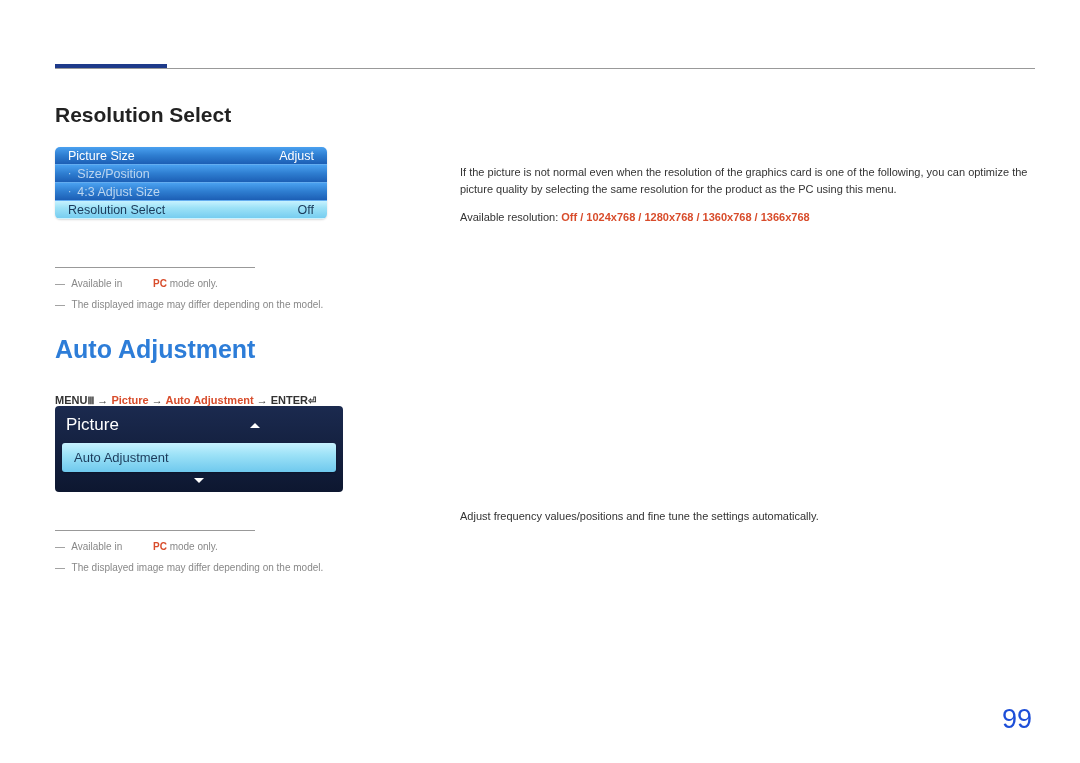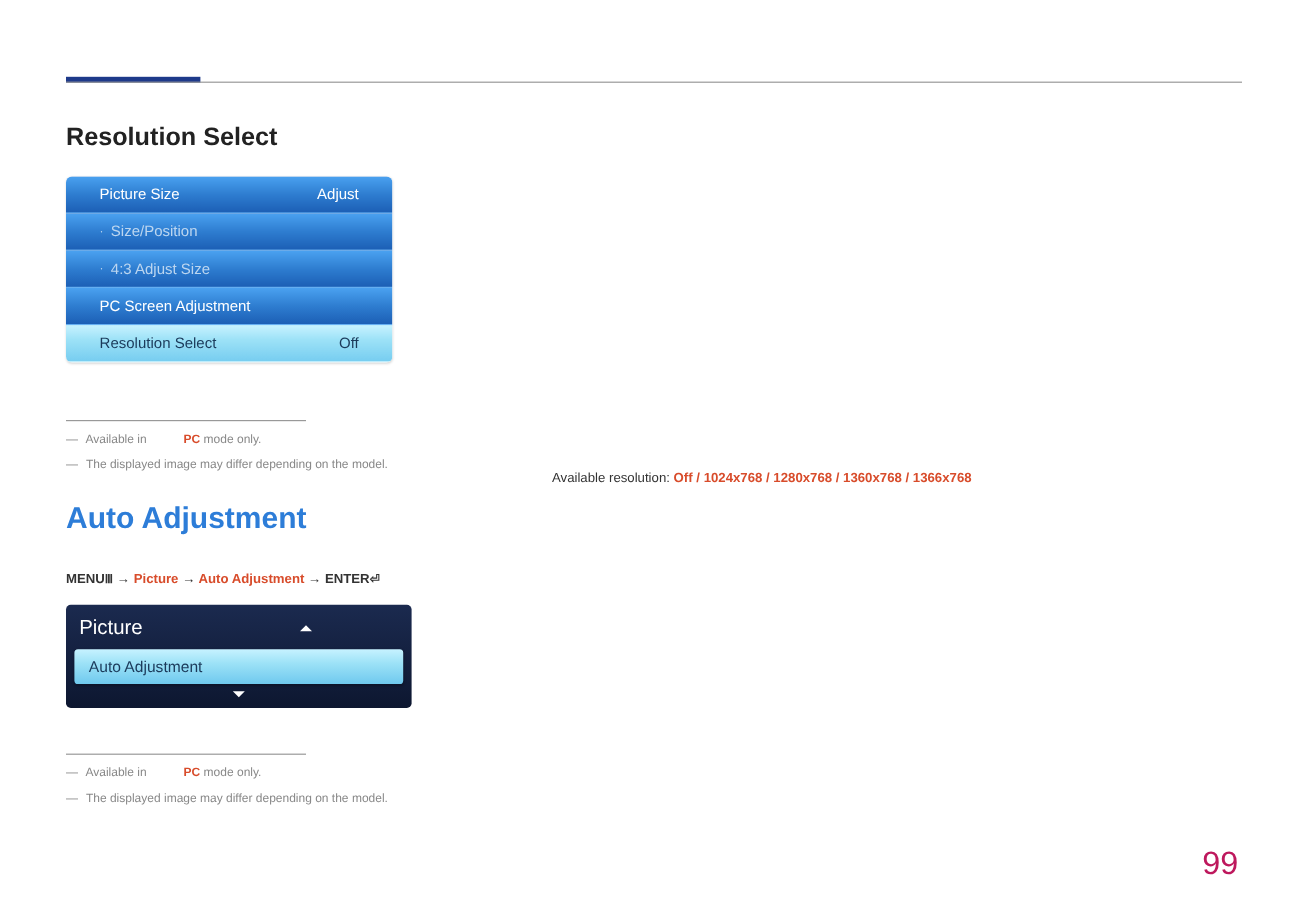--- a/index.html
+++ b/index.html
@@ -58,25 +58,25 @@
     margin-bottom: 30px;
   }
   .menu-box {
     width: 272px;
     margin-top: 6px;
     border-radius: 5px;
     overflow: hidden;
     box-shadow: 0 1px 2px rgba(0,0,0,0.15);
   }
   .menu-row {
-    height: 31px;
+    height: 18px;
     display: flex;
     align-items: center;
     justify-content: space-between;
-    padding: 0 28px;
+    padding: 0 13px;
     font-size: 12.5px;
     color: #fff;
     background: linear-gradient(to bottom, #4aa1f0 0%, #2e7dd0 50%, #1c5fb5 100%);
     border-bottom: 1px solid rgba(255,255,255,0.15);
   }
   .menu-row.dim {
     color: #bcd6f0;
   }
   .menu-row .dot {
     margin-right: 6px;
@@ -103,21 +103,21 @@
     color: #888;
     margin-bottom: 10px;
   }
   .foot-note .dash { color: #888; margin-right: 4px; }
   .foot-note .pc { color: #d84c2b; font-weight: bold; padding-left: 28px; }
 
   .breadcrumb {
     font-size: 11px;
     font-weight: bold;
     color: #333;
-    margin-bottom: 15px;
+    margin-bottom: 0;
   }
   .breadcrumb .orange { color: #d84c2b; }
   .breadcrumb .icon { font-size: 10px; }
 
   .picture-menu {
     width: 288px;
     background: linear-gradient(to bottom, #1b2a4f 0%, #0d1730 100%);
     border-radius: 4px;
     padding: 7px;
   }
@@ -150,21 +150,21 @@
     font-size: 11px;
     margin-top: 12px;
   }
   .res-line .bold-orange { color: #d84c2b; font-weight: bold; }
 
   .page-num {
     position: absolute;
     bottom: 28px;
     right: 48px;
     font-size: 27px;
-    color: #be185d;
+    color: #1d4ed8;
     font-weight: 300;
   }
   .right-block2{
      margin-top:282px;
   }
   .triangle-up-header{
     width:0;height:0;border-left:5px solid transparent;border-right:5px solid transparent;border-bottom:5px solid #fff;margin-right:72px;
   }
 </style>
 </head>
@@ -189,25 +189,20 @@
       <div class="menu-row dim">
         <span class="row-left">
             <span class="dot">·</span>
             <span>Size/Position</span>
           </span>
       </div>
       <div class="menu-row dim">
         <span class="row-left">
             <span class="dot">·</span>
             <span>4:3 Adjust Size</span>
-          </span>
-      </div>
-      <div class="menu-row">
-        <span class="row-left">
-            <span>PC Screen Adjustment</span>
           </span>
       </div>
       <div class="menu-row selected">
         <span class="row-left">
             <span>Resolution Select</span>
           </span>
         <span class="value">Off</span>
       </div>
     </div>
 
@@ -252,20 +247,22 @@
       <span>Available in </span><span class="pc">PC</span><span> mode only.</span>
     </div>
     <div class="foot-note">
       <span class="dash">―</span>
       <span>The displayed image may differ depending on the model.</span>
     </div>
 
   </div>
 
   <div class="right-col">
+    <div>If the picture is not normal even when the resolution of the graphics card is one of the following, you can optimize the picture quality by selecting the same resolution for the product as the PC using this menu.</div>
     <div class="res-line">
       <span>Available resolution: </span><span class="bold-orange">Off / 1024x768 / 1280x768 / 1360x768 / 1366x768</span>
     </div>
+    <div class="right-block2">Adjust frequency values/positions and fine tune the settings automatically.</div>
   </div>
 
 </div>
 
 <div class="page-num">99</div>
 
 </body></html>

